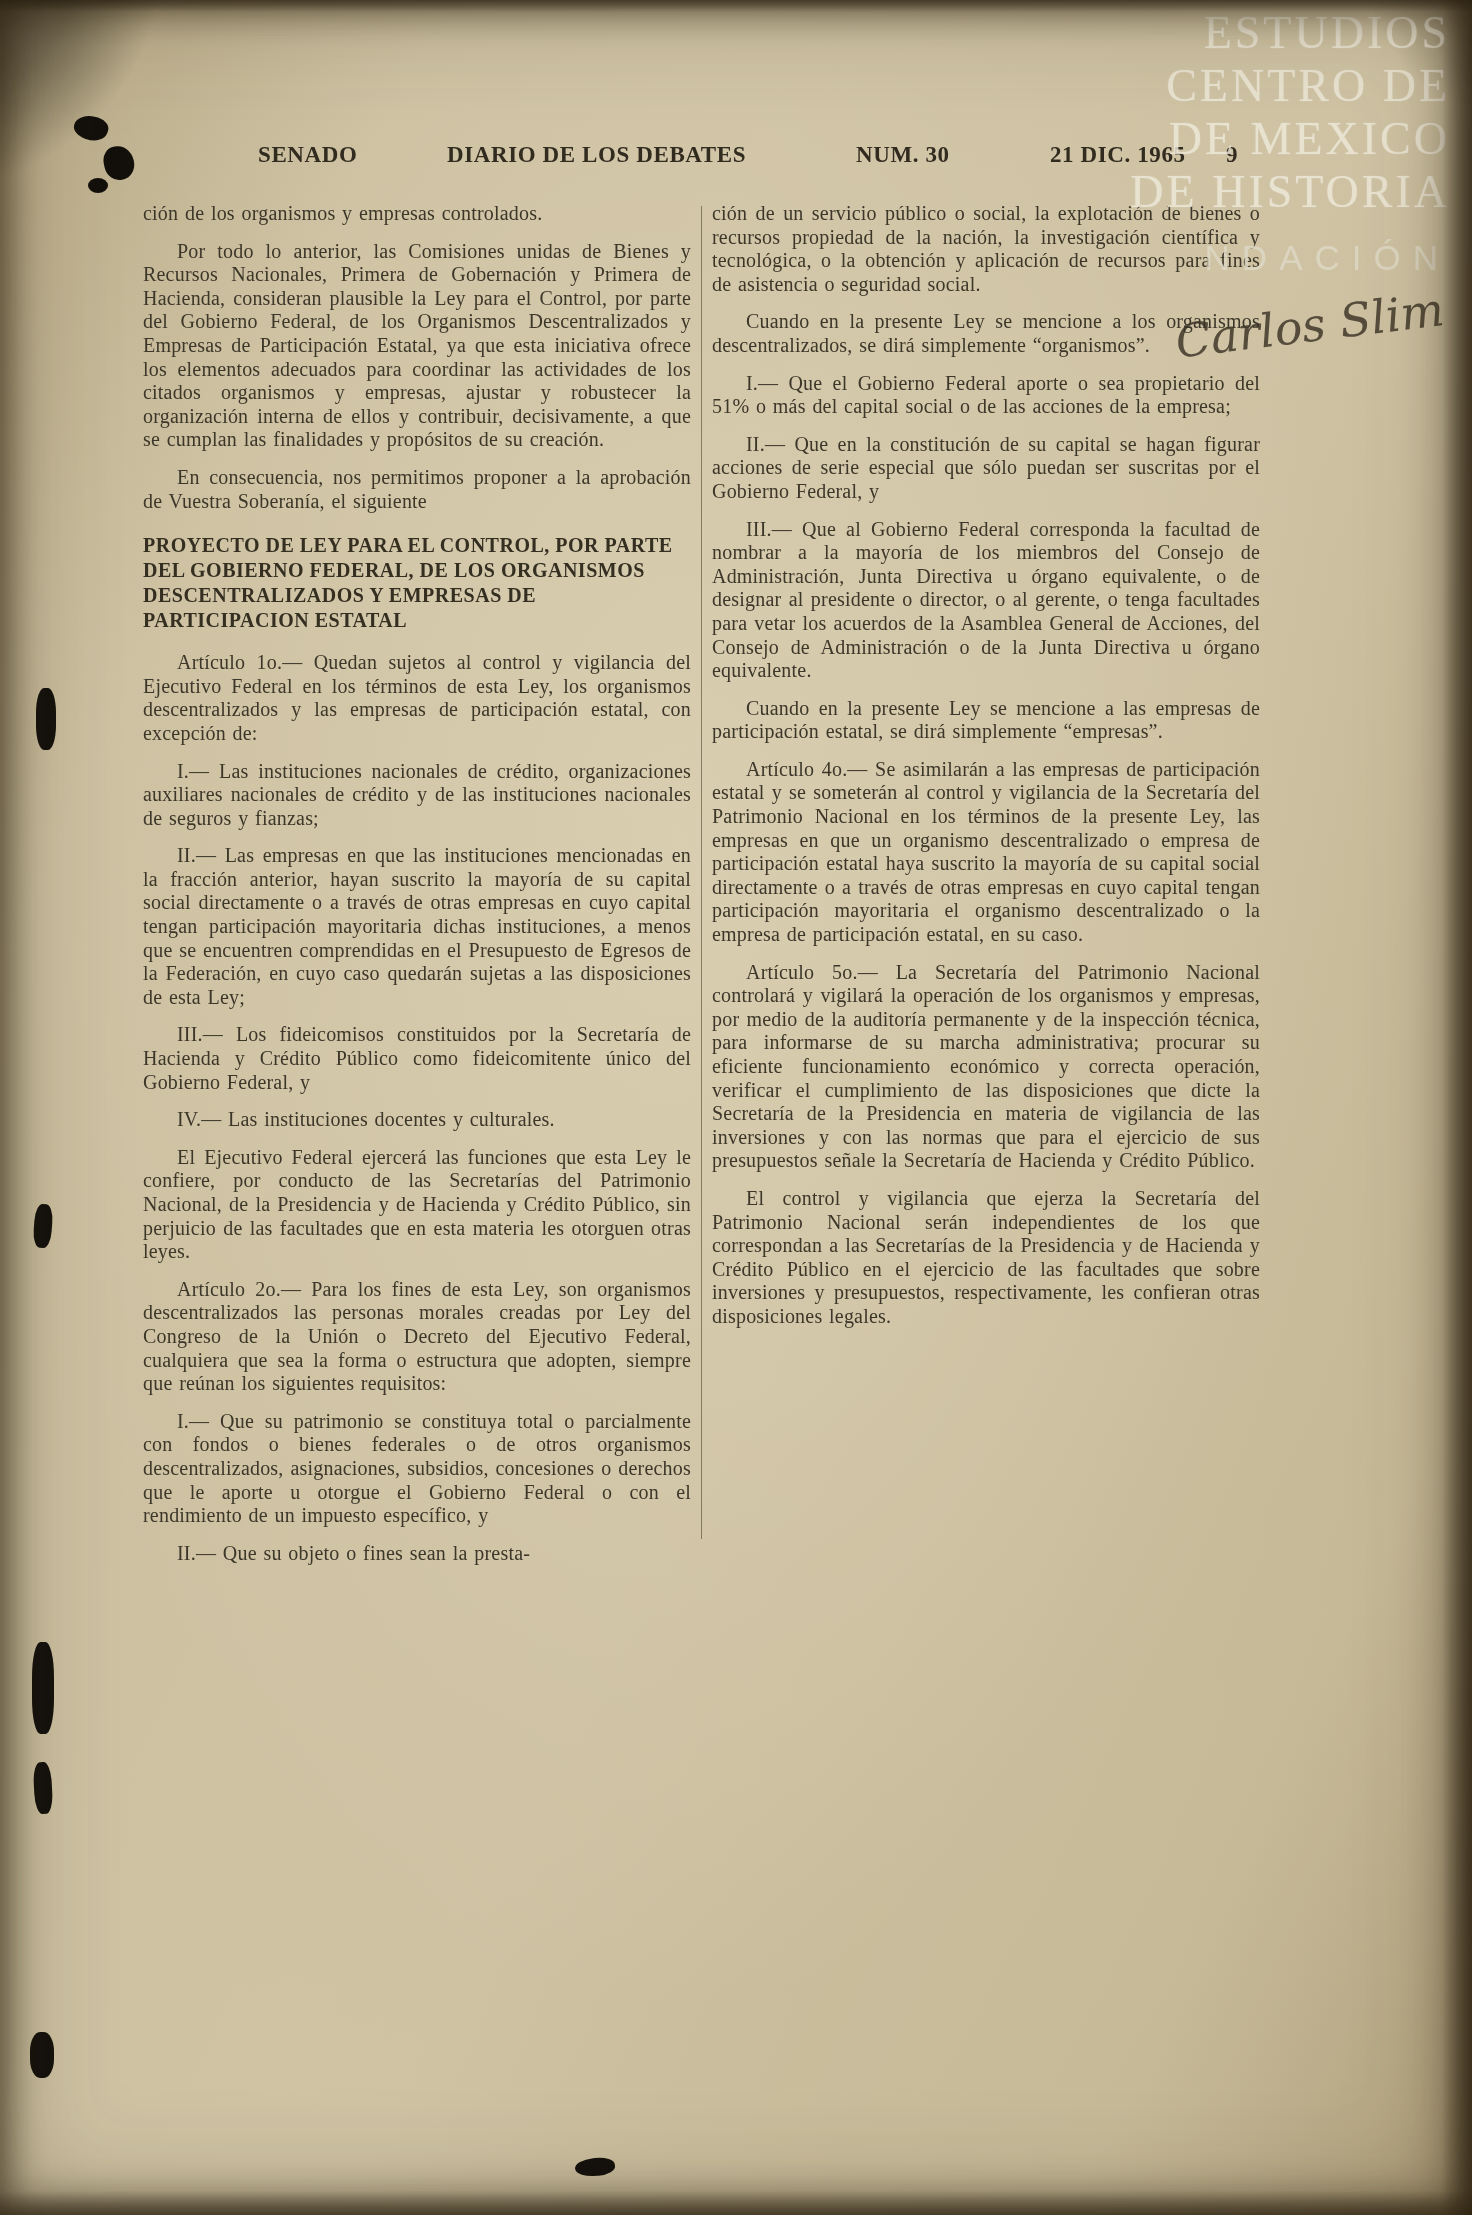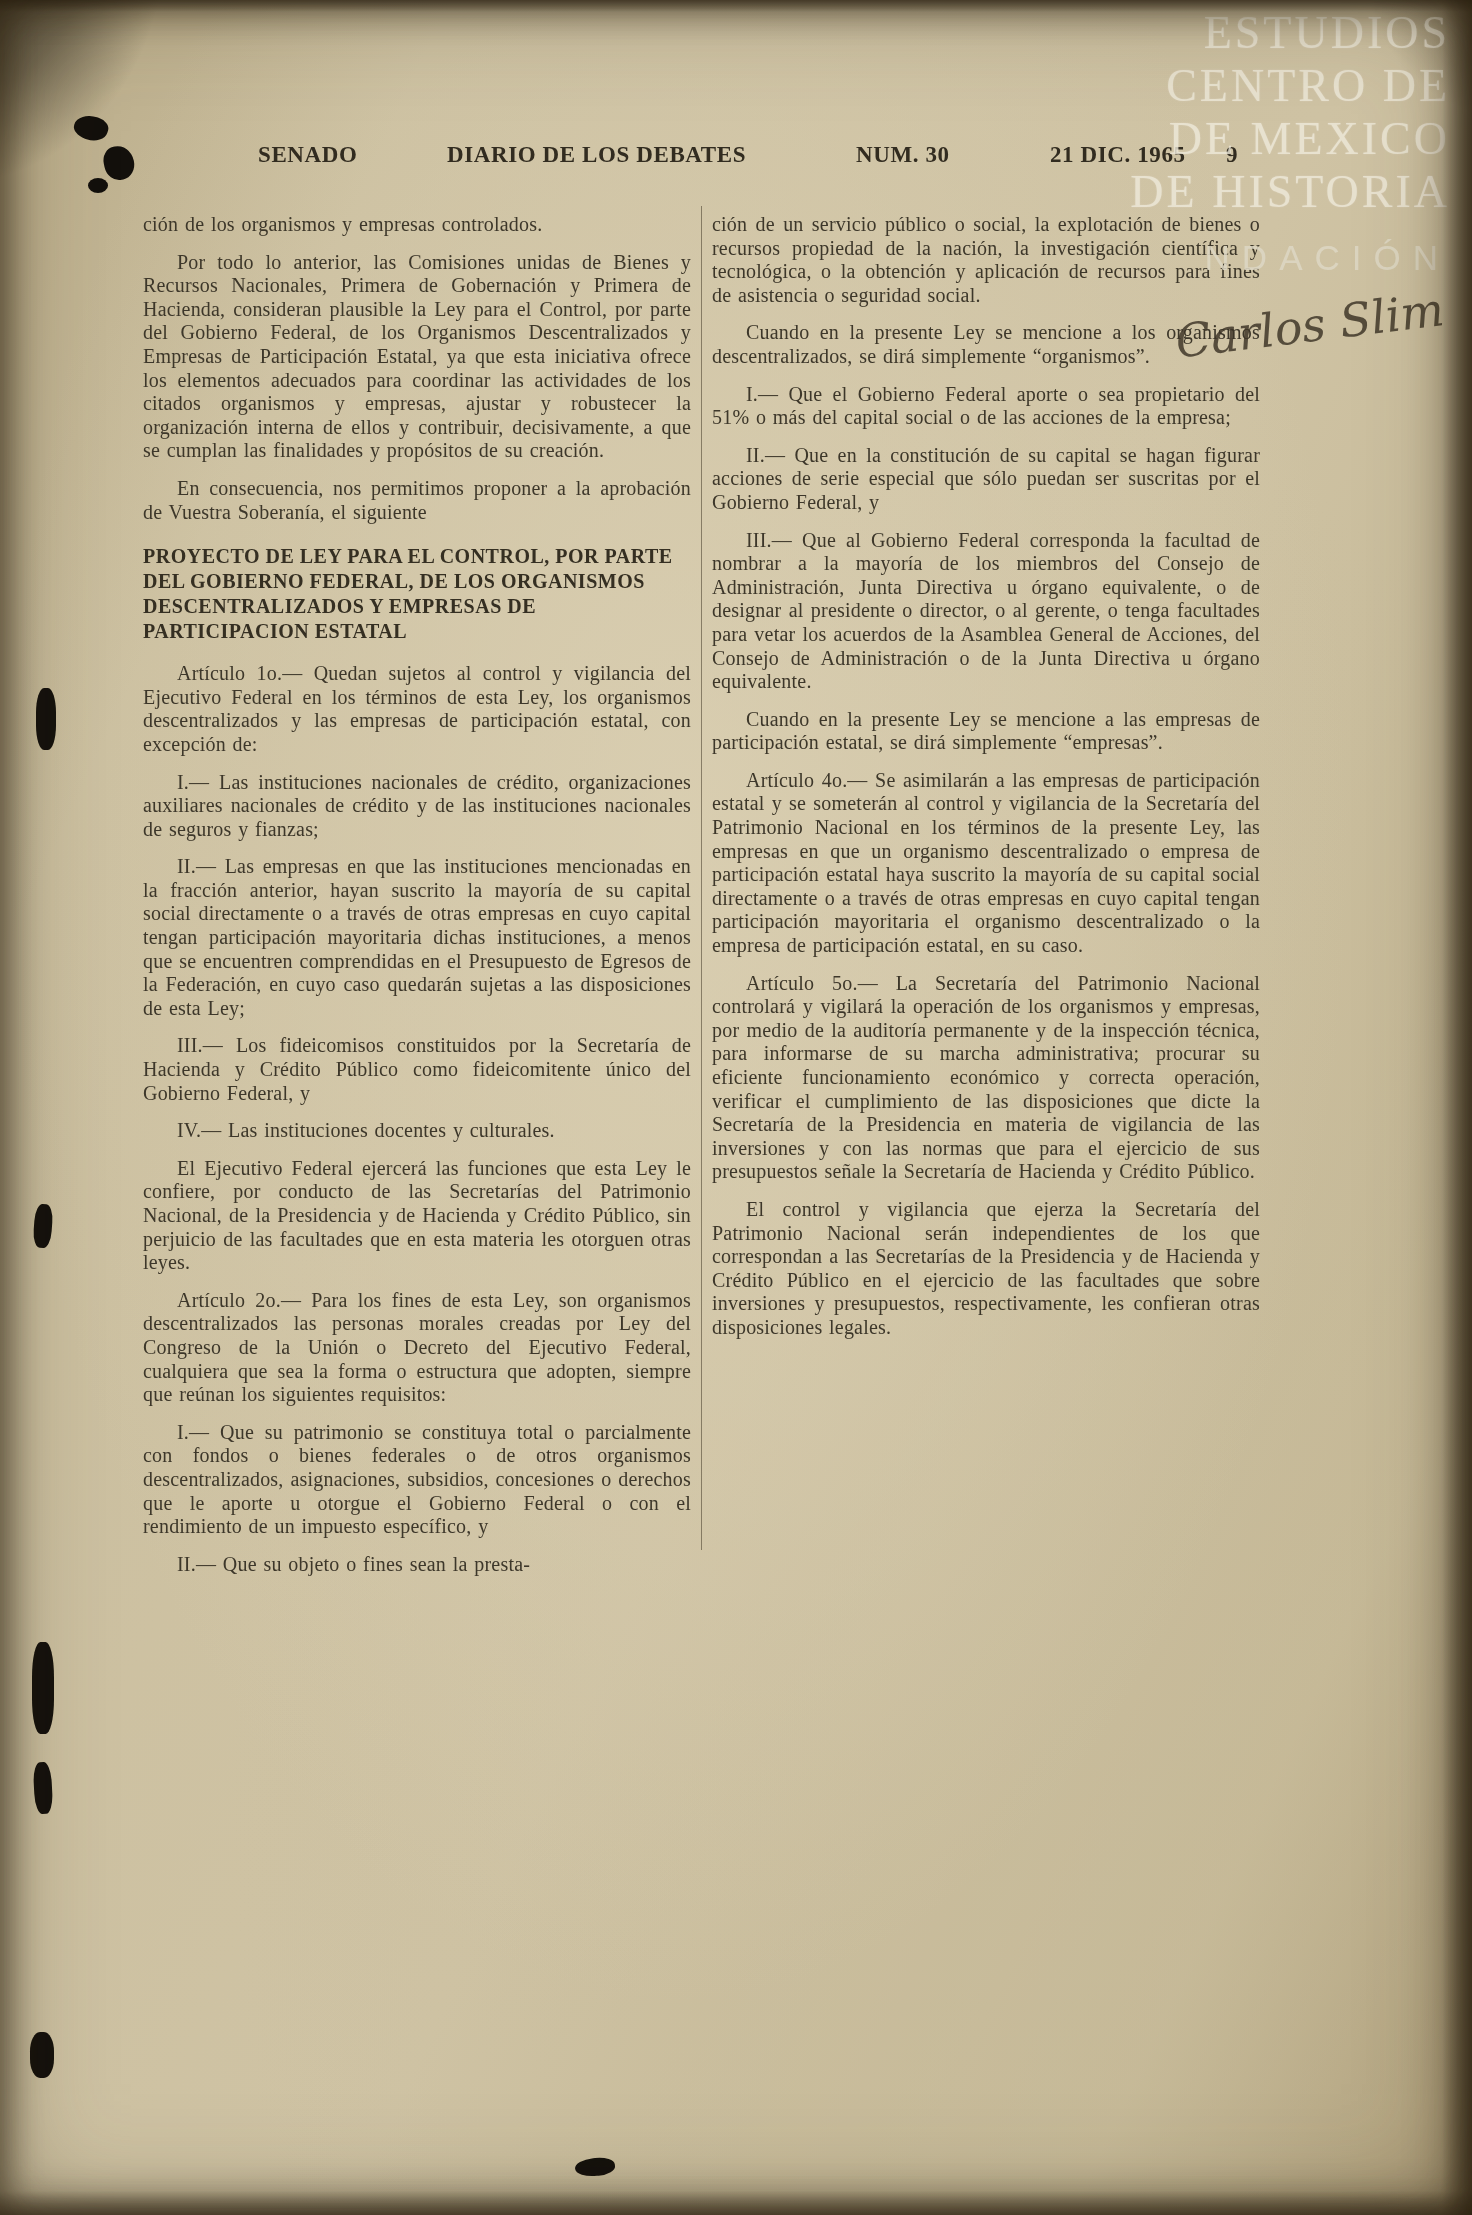--- a/index.html
+++ b/index.html
@@ -40,21 +40,21 @@
   
   .columns{
     position:absolute;top:202px;left:143px;width:1118px;z-index:2;
     display:flex;align-items:stretch;
   }
   .col{width:548px;}
   .col-divider{
     width:1px;background:rgba(70,60,42,.55);margin:4px 10px 40px 10px;
   }
   .body-para{
-    margin:11px 0 14px 0;
+    margin:0 0 14px 0;
     text-indent:34px;
     text-align:justify;
     font-size:20px;line-height:23.6px;
     letter-spacing:.2px;
     word-spacing:1.5px;
   }
   .no-indent{text-indent:0;}
   .law-heading{
     margin:20px 0 18px 0;
     font-weight:bold;

